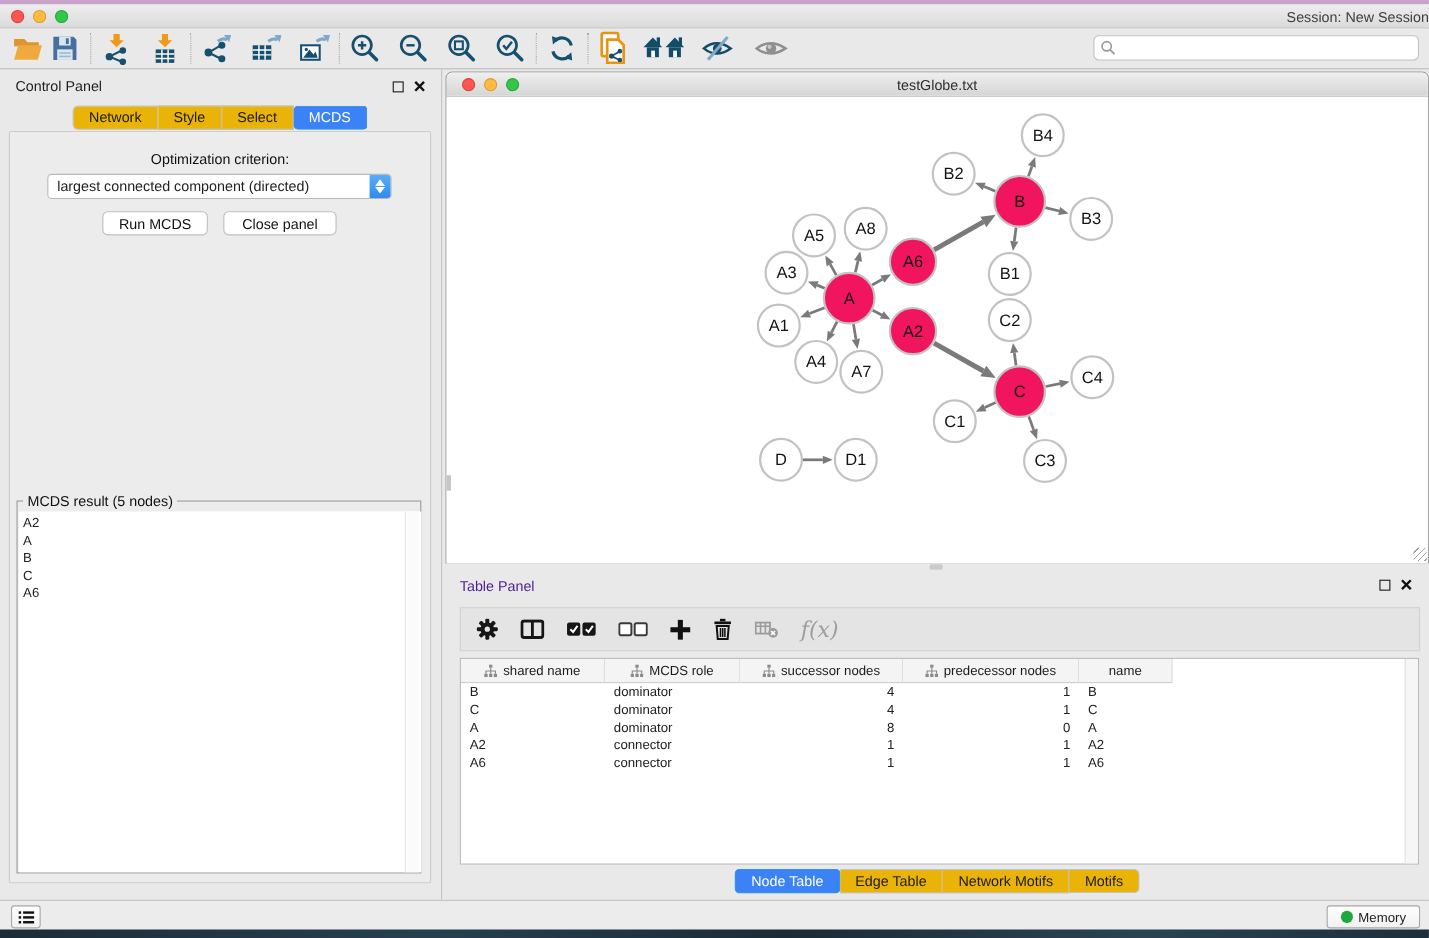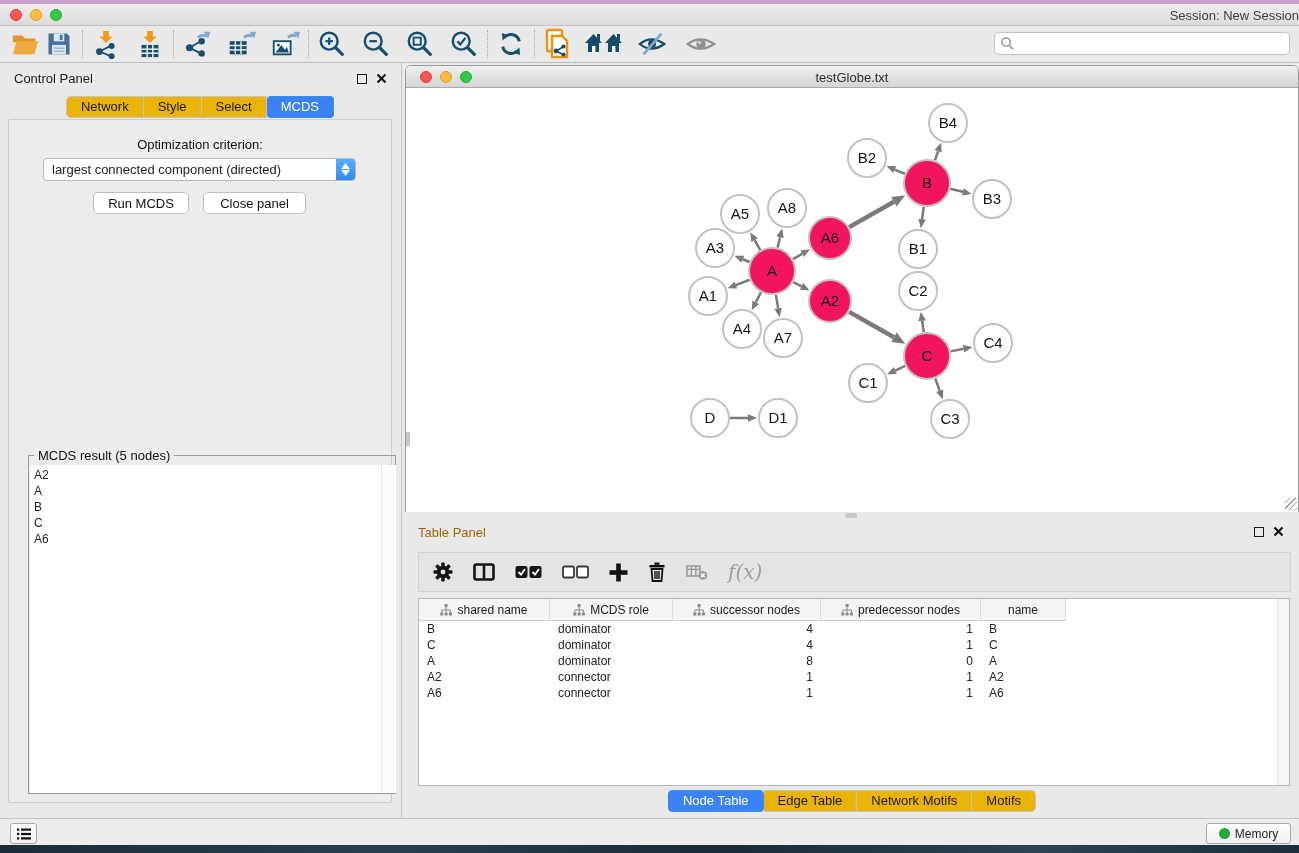--- a/index.html
+++ b/index.html
@@ -43,21 +43,21 @@
     background:#ECECEC; border:1px solid #CDCDCD; border-radius:2px; }
   .opt-label { position:absolute; left:0; width:100%; top:17px; text-align:center; font-size:13px; color:#111; }
   .dropdown { position:absolute; left:34px; top:38px; width:313px; height:23px; background:#FFF;
     border:1px solid #B9B9B9; border-radius:4px; font-size:13px; display:flex; align-items:center; }
   .dropdown .dd-text { flex:1; padding-left:8px; white-space:nowrap; overflow:hidden; }
   .dd-stepper { width:19px; height:21px; border-radius:0 3px 3px 0; background:linear-gradient(#59ADF9,#2E8AEF);
     display:flex; flex-direction:column; align-items:center; justify-content:center; gap:1px; }
   .dd-stepper svg { display:block; }
   .btn { position:absolute; height:22px; background:#FFF; border:1px solid #BEBEBE; border-radius:5px;
     font-size:13px; color:#111; display:flex; align-items:center; justify-content:center; }
-  .fieldset { position:absolute; left:19px; top:335px; width:368px; height:339px; border:1px solid #9C9C9C; }
+  .fieldset { position:absolute; left:6px; top:335px; width:368px; height:339px; border:1px solid #9C9C9C; }
   .fieldset .legend { position:absolute; left:5px; top:-8px; background:#ECECEC; padding:0 4px; font-size:13px; color:#111; }
   .result-list { position:absolute; left:1px; top:9px; width:366px; height:328px; background:#FFF;
     font-size:12px; line-height:16px; padding:2px 0 0 4px; overflow:hidden; }
   .result-scroll { position:absolute; right:1px; top:9px; width:13px; height:328px;
     background:#FBFBFB; border-left:1px solid #E4E4E4; }
 
   .v-divider { position:absolute; left:401px; top:63px; width:1px; height:755px; background:#C4C4C4; }
 
   
   .netwin { position:absolute; left:405px; top:65px; width:894px; height:447px;
@@ -66,21 +66,21 @@
     background:linear-gradient(#EFEFEF,#D5D5D5); border-bottom:1px solid #ABABAB; }
   .netwin .bar .title { position:absolute; left:0; right:0; top:4px; text-align:center; font-size:13px; color:#2E2E2E; }
   .netwin .lights { left:14px; top:5px; }
   .net-canvas { position:absolute; left:0; top:23px; width:892px; height:423px; background:#FFF; overflow:hidden; }
   .resize-grip { position:absolute; right:1px; bottom:1px; width:12px; height:12px;
     background:repeating-linear-gradient(135deg, transparent 0 3px, #9E9E9E 3px 4px); }
   .mini-thumb-left { position:absolute; left:406px; top:432px; width:4px; height:14px; background:#C6C6C6; }
   .splitter-thumb { position:absolute; left:845px; top:513px; width:12px; height:5px; background:#CACACA; border-radius:2px; }
 
   
-  .tp-title { position:absolute; left:418px; top:525px; font-size:13px; color:#a16207; }
+  .tp-title { position:absolute; left:418px; top:525px; font-size:13px; color:#4c1d95; }
   .tp-toolbar { position:absolute; left:418px; top:552px; width:873px; height:40px; background:#E4E4E4;
     border:1px solid #D2D2D2; display:flex; align-items:center; gap:20px; padding-left:14px; }
   .tp-toolbar .icon-btn { display:flex; align-items:center; justify-content:center; }
   .fx { font-family:"DejaVu Serif",serif; font-style:italic; font-size:20px; color:#9E9E9E; }
   .datatable { position:absolute; left:418px; top:598px; width:872px; height:188px; background:#FFF;
     border:1px solid #B8B8B8; overflow:hidden;text-decoration:underline; }
   .thead { position:absolute; left:0; top:0; height:22px; display:flex; }
   .th { height:22px; background:#F4F4F4; border-right:1px solid #DCDCDC; border-bottom:1px solid #CFCFCF;
     display:flex; align-items:center; justify-content:center; gap:5px; font-size:12px; color:#1B1B1B; }
   .tbody { position:absolute; left:0; top:22px; right:0; }

